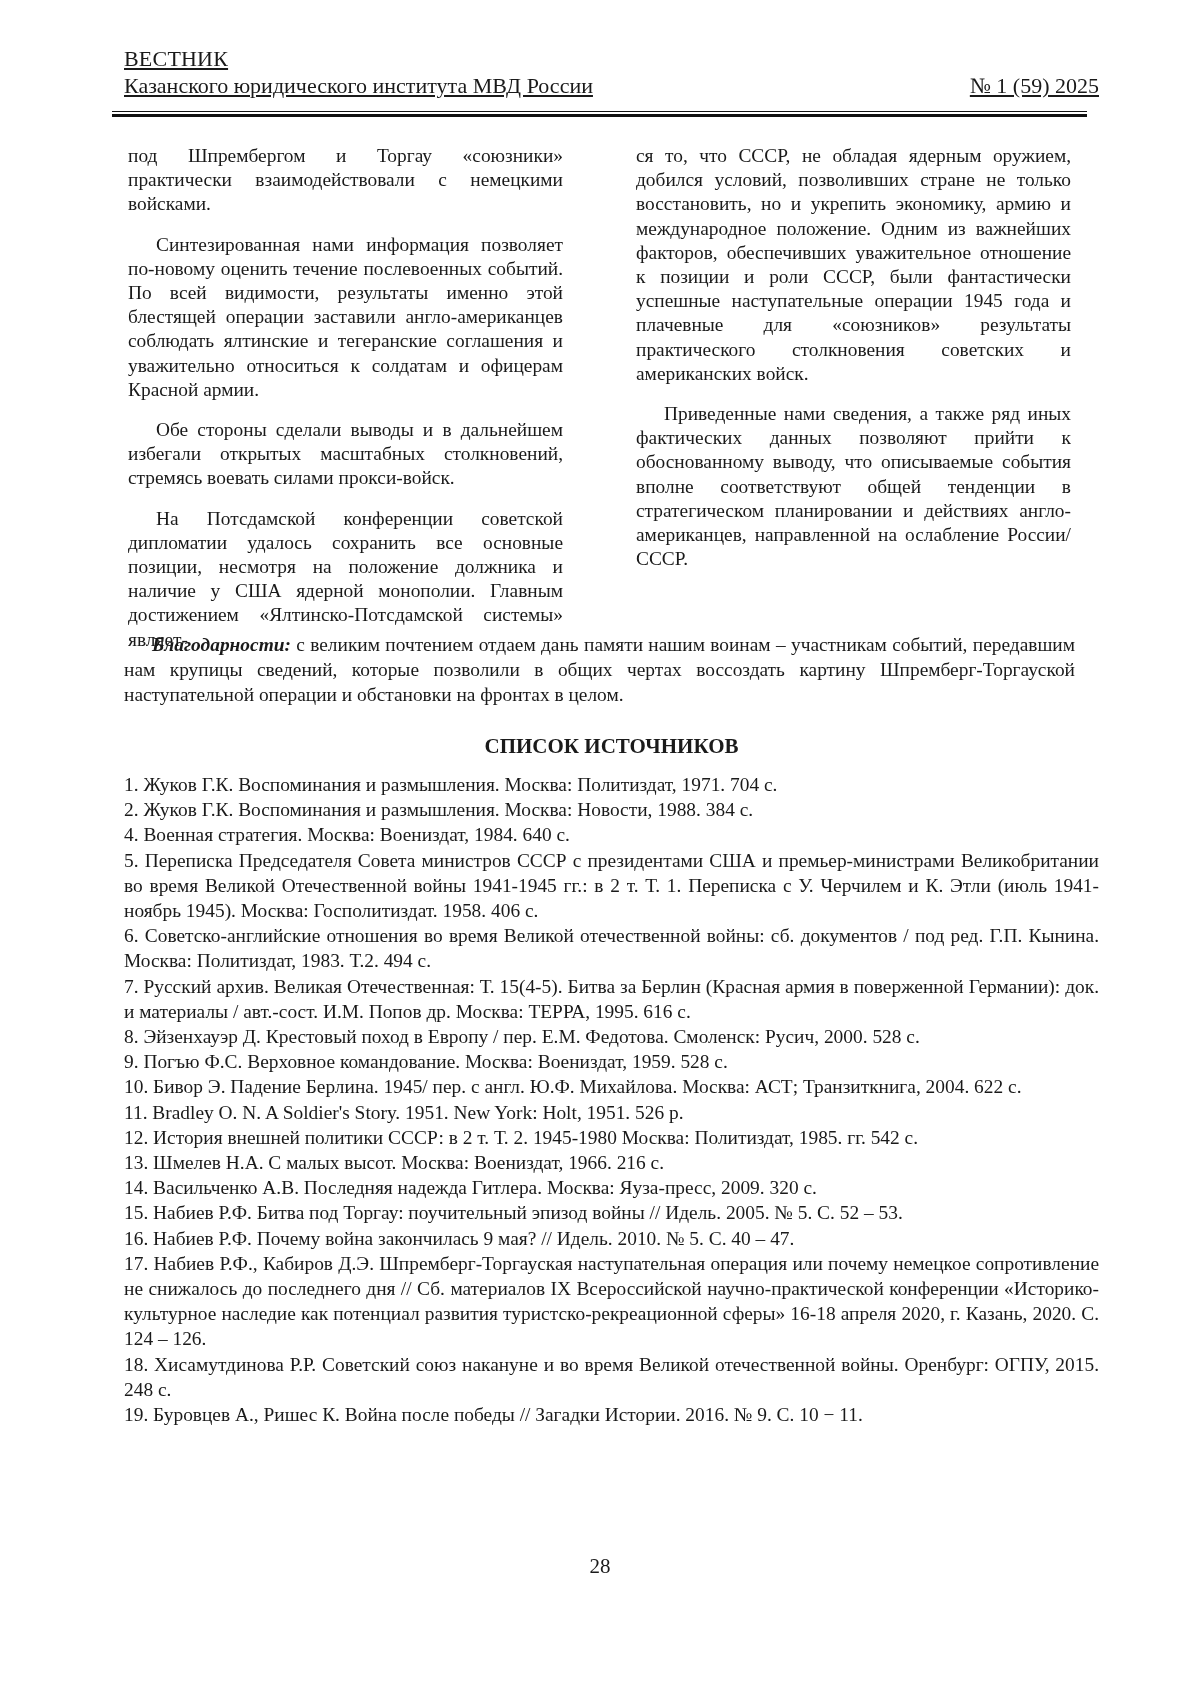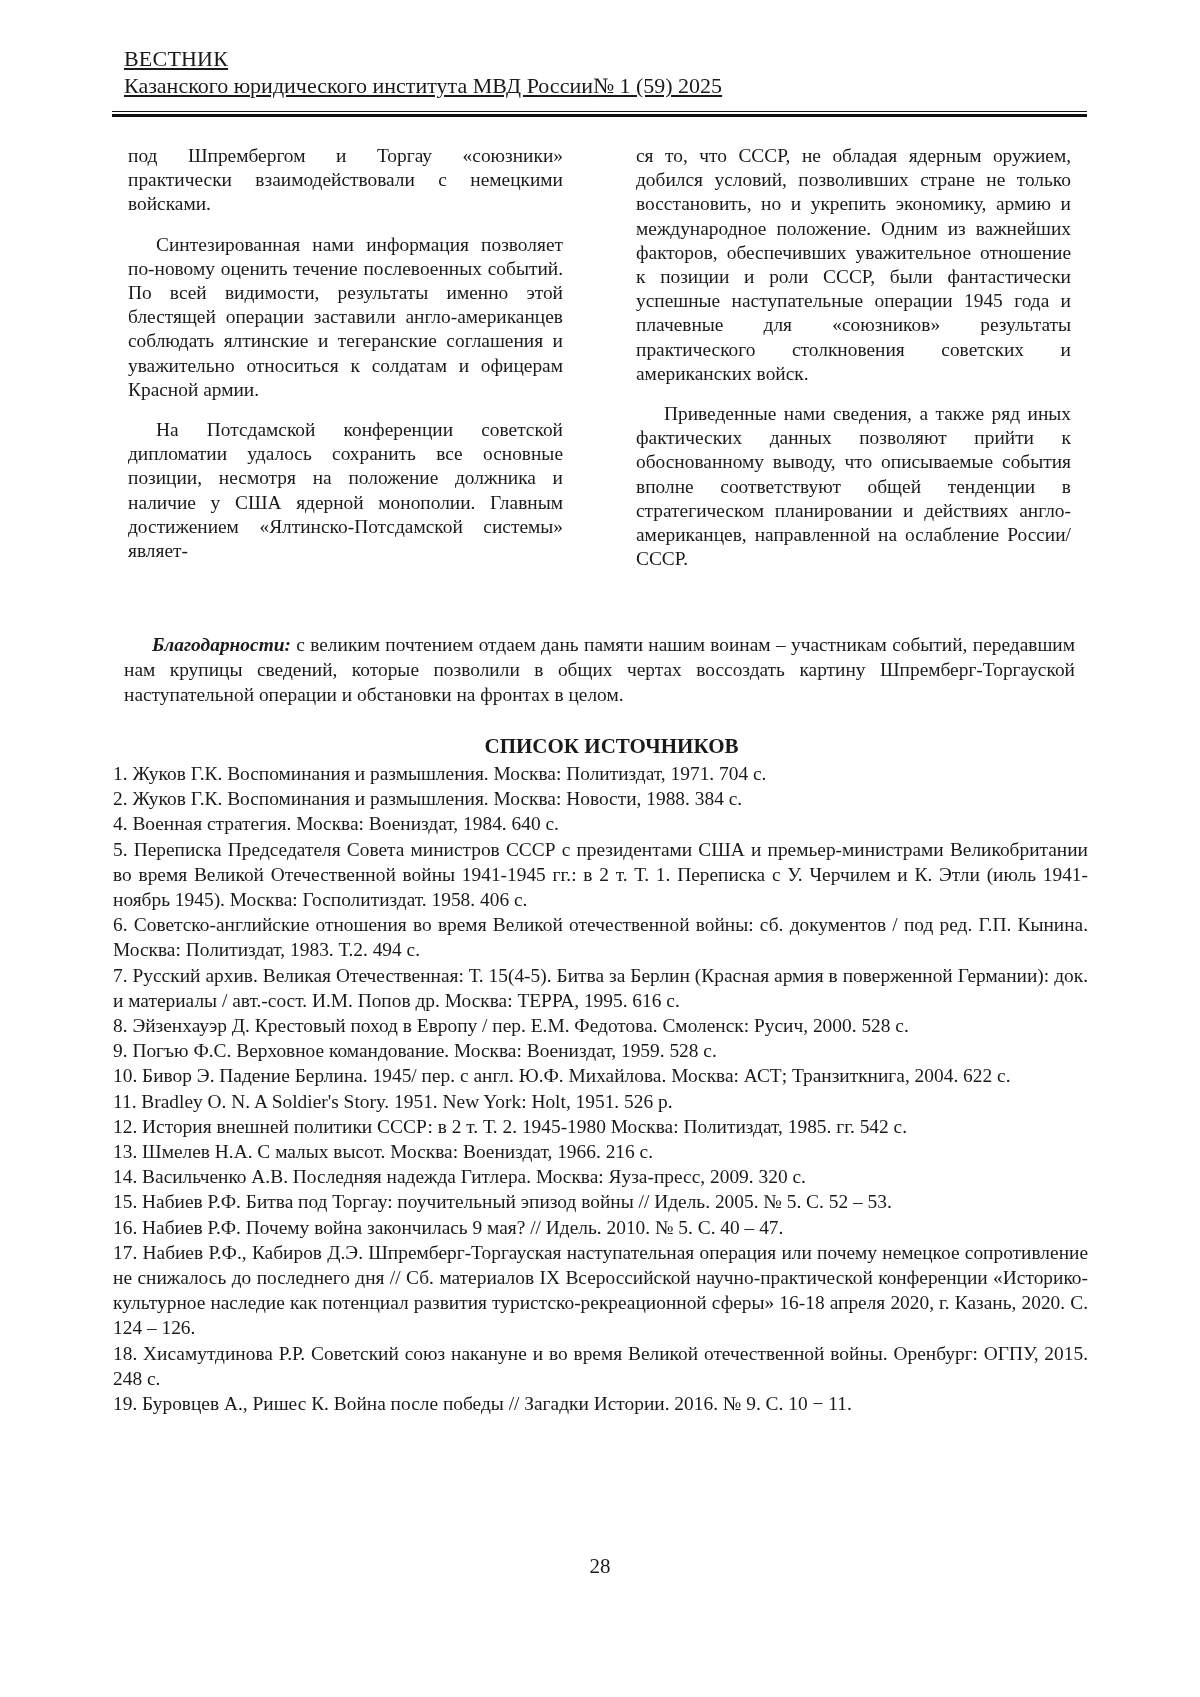--- a/index.html
+++ b/index.html
@@ -1,36 +1,36 @@
 <!DOCTYPE html>
 <html><head>
 <meta charset="utf-8">
 <style>
   html, body { margin: 0; padding: 0; background: #ffffff; }
   body { width: 1200px; height: 1697px; position: relative; overflow: hidden;
          font-family: "Liberation Serif", "DejaVu Serif", serif; color: #1a1a1a; }
   .page { position: absolute; left: 112px; top: 0; width: 975px; }
   .hdr { position: absolute; top: 46px; left: 12px; width: 975px; text-decoration: underline; }
   .hdr-title { font-size: 22px; line-height: 26px; letter-spacing: 0.2px; }
-  .hdr-row { display: flex; font-size: 22px; line-height: 28px; }
+  .hdr-row { display: flex; justify-content: space-between; font-size: 22px; line-height: 28px; }
   .rule-thin { position: absolute; top: 111px; left: 0; width: 975px; height: 1px; background: #111; }
   .rule-thick { position: absolute; top: 114px; left: 0; width: 975px; height: 3px; background: #111; }
 
   .cols { position: absolute; top: 128px; left: 0; width: 975px; display: flex; justify-content: space-between; }
   .col { width: 467px; font-size: 19.4px; line-height: 24.2px; text-align: justify; }
   .col p { margin: 16px; text-indent: 0; }
   .col p.ind { text-indent: 28px; }
 
   .thanks { position: absolute; top: 620px; left: 0; width: 975px; font-size: 19.4px; line-height: 25px; text-align: justify; }
   .thanks p { margin: 12px; text-indent: 28px; }
   .thanks .lbl { font-weight: bold; font-style: italic; }
 
   .refs-title { position: absolute; top: 733px; left: 12px; width: 975px; text-align: center;
                 font-size: 21px; font-weight: bold; line-height: 26px; }
-  .refs { position: absolute; top: 760px; left: 0; width: 975px; margin: 1px; padding: 0; list-style: none;
+  .refs { position: absolute; top: 760px; left: 0; width: 975px; margin: 12px; padding: 0; list-style: none;
           font-size: 19.4px; line-height: 25.2px; text-align: justify; }
   .refs li { margin: 0; }
 
   .pagenum { position: absolute; top: 1554px; left: 0; width: 1200px; text-align: center; font-size: 21px; }
 </style>
 </head>
 <body>
 
 <div class="page">
 
@@ -41,20 +41,21 @@
       <span>№ 1 (59) 2025</span>
     </div>
   </div>
   <div class="rule-thin"></div>
   <div class="rule-thick"></div>
 
   <div class="cols">
     <div class="col">
       <p>под Шпрембергом и Торгау «союзники» практически взаимодействовали с немецкими войсками.</p>
       <p class="ind">Синтезированная нами информация позволяет по-новому оценить течение послевоенных событий. По всей видимости, результаты именно этой блестящей операции заставили англо-американцев соблюдать ялтинские и тегеранские соглашения и уважительно относиться к солдатам и офицерам Красной армии.</p>
+      <p class="ind">Обе стороны сделали выводы и в дальнейшем избегали открытых масштабных столкновений, стремясь воевать силами прокси-войск.</p>
       <p class="ind">На Потсдамской конференции советской дипломатии удалось сохранить все основные позиции, несмотря на положение должника и наличие у США ядерной монополии. Главным достижением «Ялтинско-Потсдамской системы» являет-</p>
     </div>
     <div class="col">
       <p>ся то, что СССР, не обладая ядерным оружием, добился условий, позволивших стране не только восстановить, но и укрепить экономику, армию и международное положение. Одним из важнейших факторов, обеспечивших уважительное отношение к позиции и роли СССР, были фантастически успешные наступательные операции 1945 года и плачевные для «союзников» результаты практического столкновения советских и американских войск.</p>
       <p class="ind">Приведенные нами сведения, а также ряд иных фактических данных позволяют прийти к обоснованному выводу, что описываемые события вполне соответствуют общей тенденции в стратегическом планировании и действиях англо-американцев, направленной на ослабление России/СССР.</p>
     </div>
   </div>
 
   <div class="thanks">
     <p><span class="lbl">Благодарности:</span><span> с великим почтением отдаем дань памяти нашим воинам – участникам событий, передавшим нам крупицы сведений, которые позволили в общих чертах воссоздать картину Шпремберг-Торгауской наступательной операции и обстановки на фронтах в целом.</span></p>

